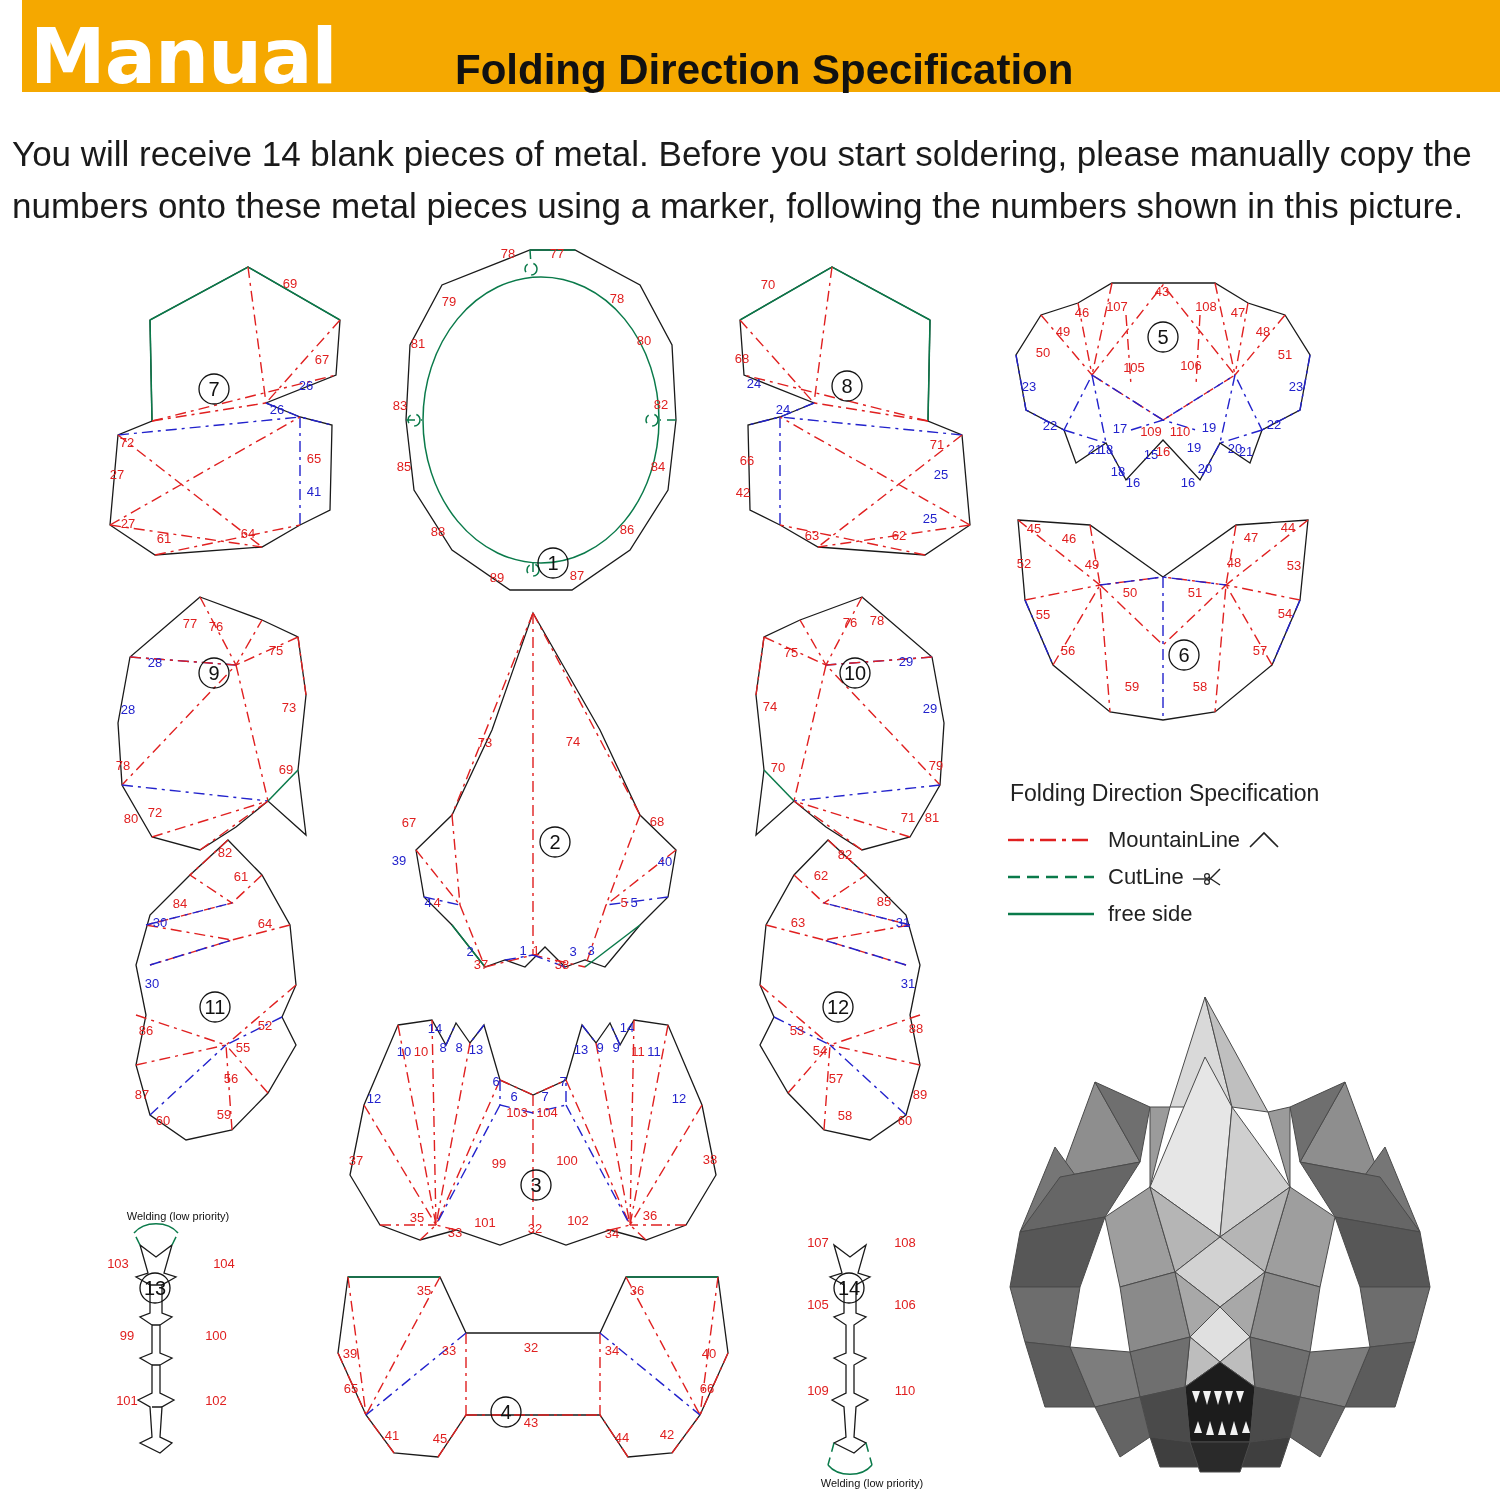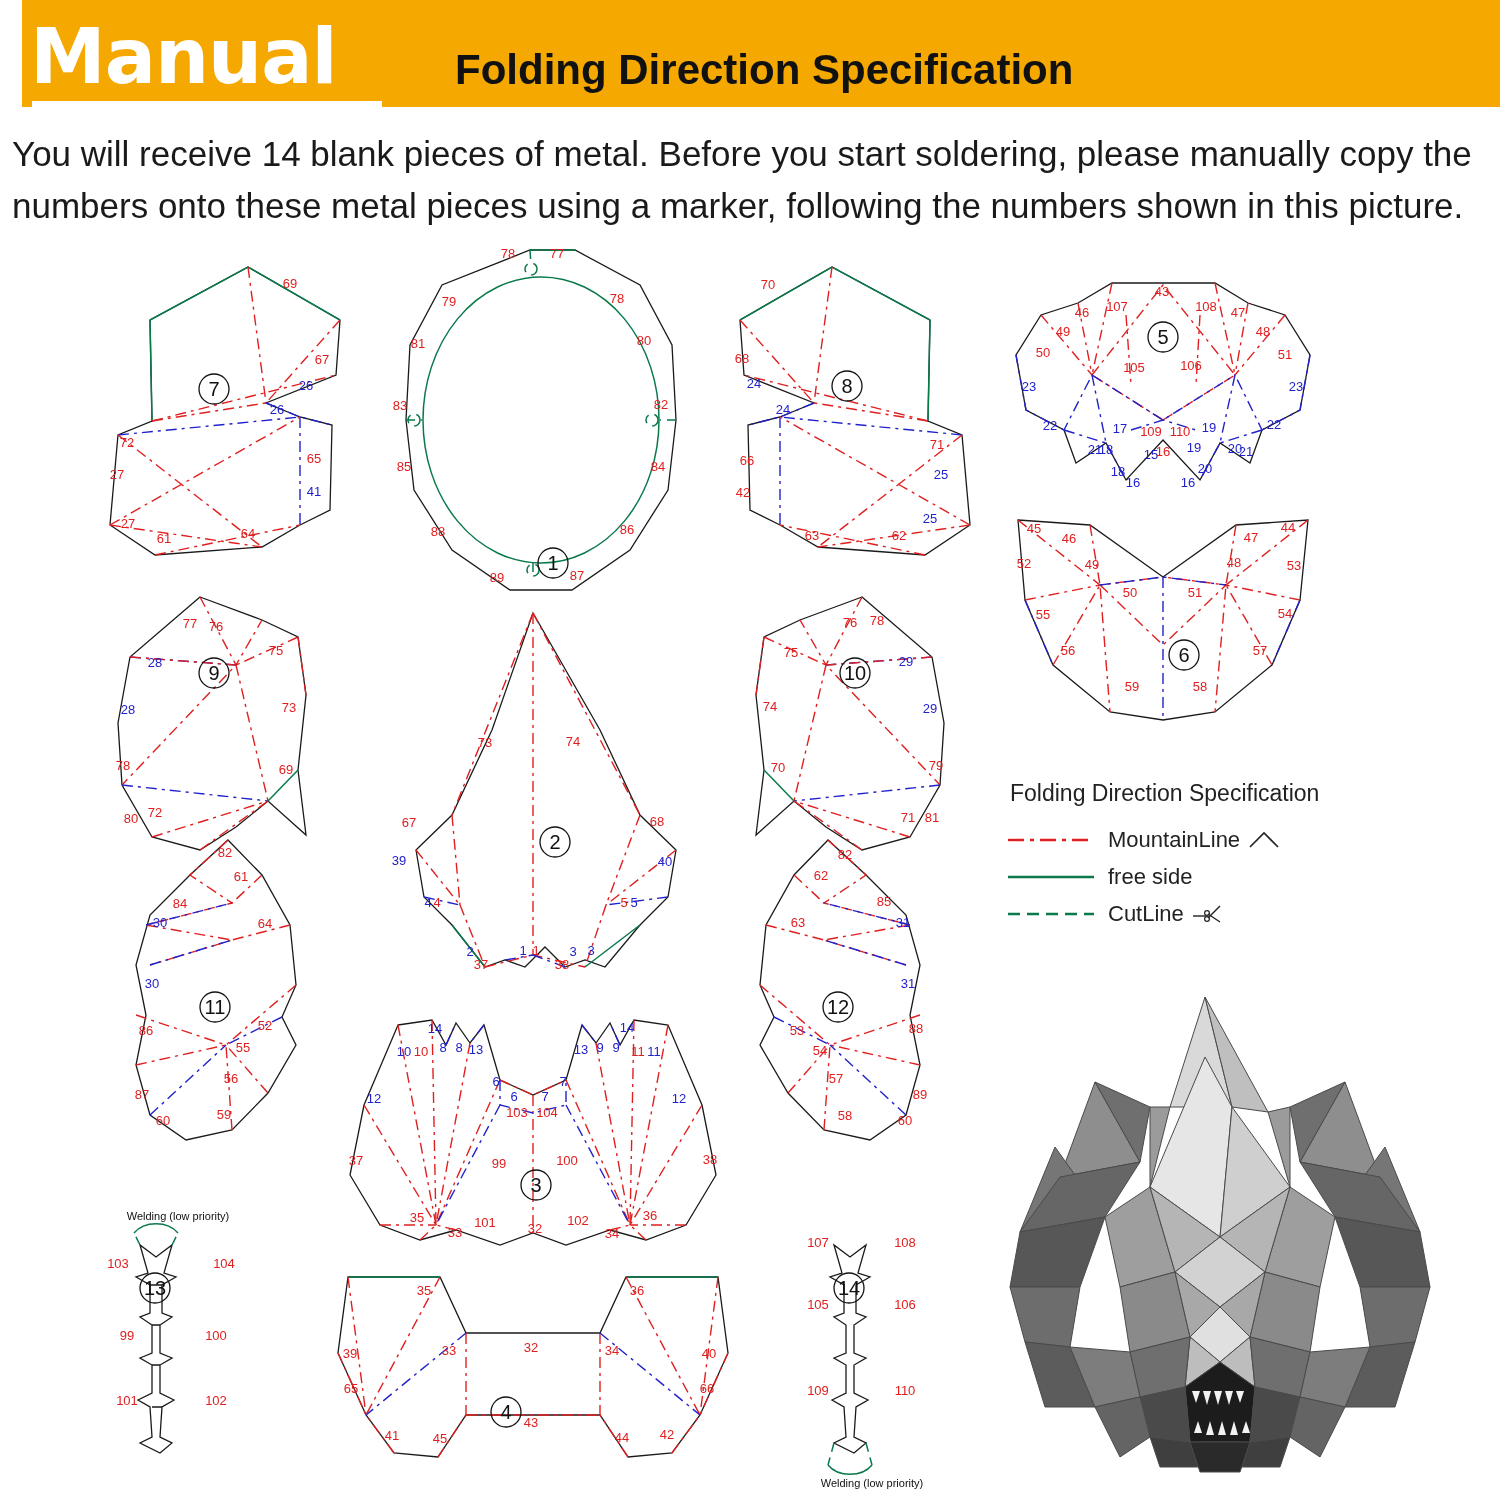--- a/index.html
+++ b/index.html
@@ -5,21 +5,21 @@
   html,body{margin:0;padding:0;}
   body{
     width:1500px;height:1500px;
     background:#ffffff;
     font-family:"Liberation Sans", sans-serif;
     overflow:hidden;
     position:relative;
   }
   
   .header{
-    position:absolute;left:0;top:0;width:1500px;height:107px;
+    position:absolute;left:0;top:0;width:1500px;height:92px;
     background:#F5A800;
   }
   .header-white-strip{
     position:absolute;left:0;top:0;width:22px;height:118px;background:#ffffff;
   }
   .manual-word{
     position:absolute;left:30px;top:14px;
     font-family:"DejaVu Sans", sans-serif;
     font-weight:bold;
     font-size:76px;
@@ -567,37 +567,37 @@
     </svg>
     <span class="legend-label">MountainLine</span>
     <svg class="legend-glyph" width="32" height="20" viewBox="0 0 32 20">
       <polyline points="2,17 16,3 30,17" fill="none" stroke="#222" stroke-width="1.6"></polyline>
     </svg>
   </div>
 
 
   <div class="legend-row">
     <svg class="legend-line" viewBox="0 0 86 12">
-      <line x1="0" y1="6" x2="86" y2="6" stroke="#0a7a4a" stroke-width="2.4"></line>
-    </svg>
-    <span class="legend-label">free side</span>
-  </div>
-
-  <div class="legend-row">
-    <svg class="legend-line" viewBox="0 0 86 12">
       <line x1="0" y1="6" x2="86" y2="6" stroke="#0a7a4a" stroke-width="2.4" stroke-dasharray="12 7"></line>
     </svg>
     <span class="legend-label">CutLine</span>
     <svg class="legend-glyph" width="34" height="20" viewBox="0 0 34 20">
       <line x1="1" y1="12" x2="14" y2="12" stroke="#222" stroke-width="1.4"></line>
       <line x1="16" y1="14" x2="28" y2="2" stroke="#222" stroke-width="1.4"></line>
       <line x1="16" y1="10" x2="28" y2="18" stroke="#222" stroke-width="1.4"></line>
       <circle cx="15" cy="15" r="2.4" fill="none" stroke="#222" stroke-width="1.2"></circle>
       <circle cx="15" cy="9" r="2.4" fill="none" stroke="#222" stroke-width="1.2"></circle>
     </svg>
+  </div>
+
+  <div class="legend-row">
+    <svg class="legend-line" viewBox="0 0 86 12">
+      <line x1="0" y1="6" x2="86" y2="6" stroke="#0a7a4a" stroke-width="2.4"></line>
+    </svg>
+    <span class="legend-label">free side</span>
   </div>
 </div>
 
 <svg class="photo" viewBox="0 0 440 500">
   <g stroke="#4a4a4a" stroke-width="1">
 
     <polygon points="170,120 205,10 232,120" fill="#d9d9d9"></polygon>
     <polygon points="232,120 205,10 268,125" fill="#bfbfbf"></polygon>
     <polygon points="60,190 95,95 140,175" fill="#8e8e8e"></polygon>
     <polygon points="140,175 95,95 150,120" fill="#6f6f6f"></polygon>

